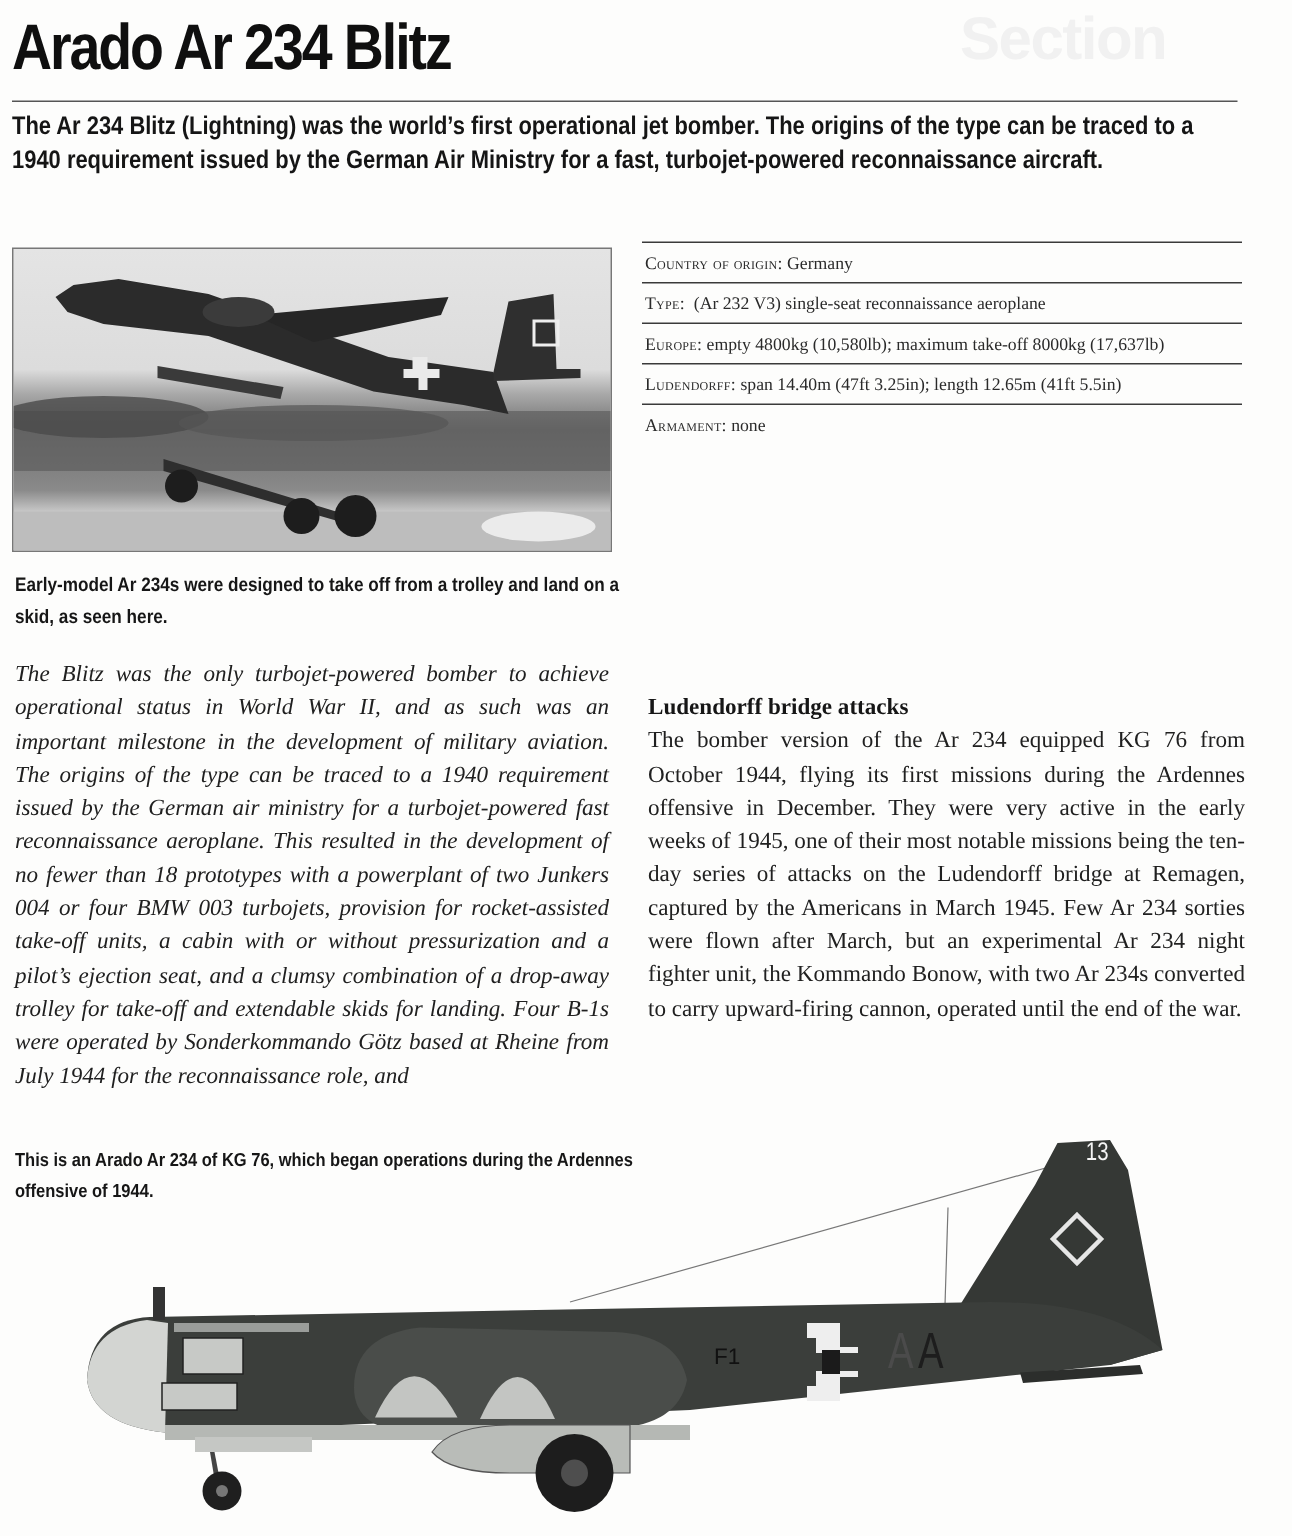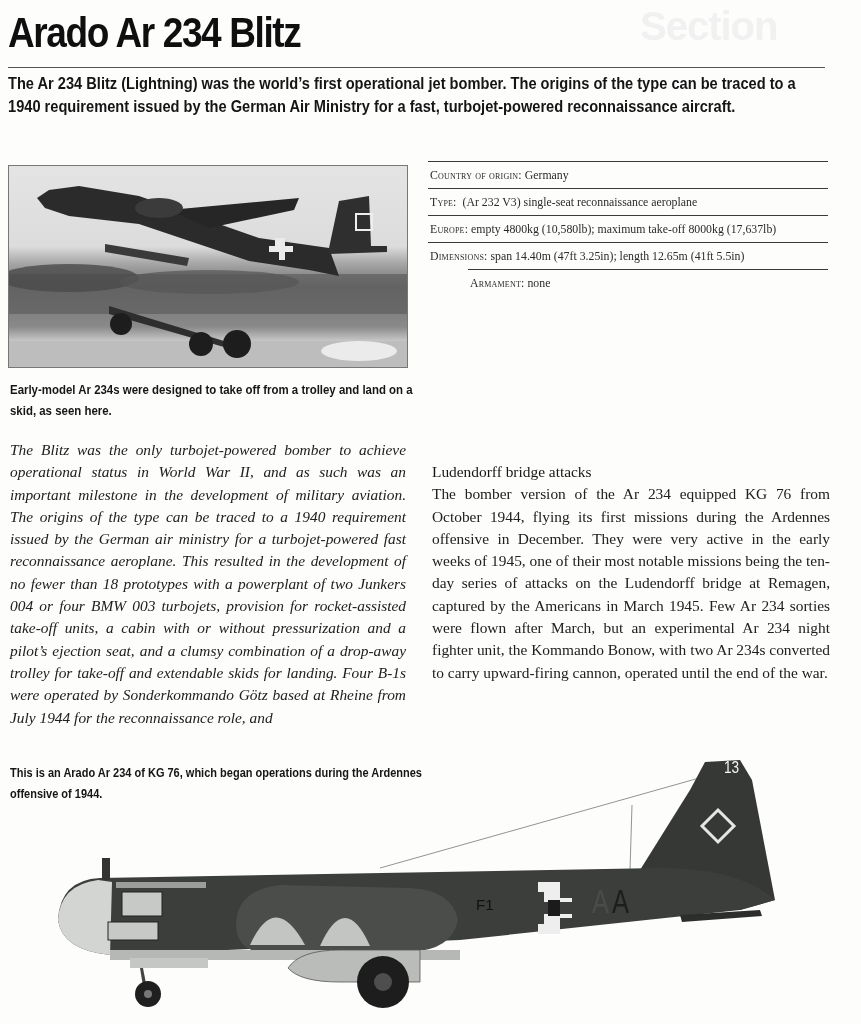--- a/index.html
+++ b/index.html
@@ -22,21 +22,21 @@
 
   
   .specs { position: absolute; left: 428px; top: 161px; width: 400px; }
   .spec-row { border-top: 1.5px solid #3a3a3a; padding: 5px 2px 5px 2px; font-size: 11.8px; line-height: 16px; color: #2a2a2a; }
   .spec-label { font-variant: small-caps; letter-spacing: 0.2px; text-align: right; }
 
   
   .col { position: absolute; font-size: 15.4px; line-height: 22.3px; color: #202020; text-align: justify; }
   .col-left { left: 10px; top: 439px; width: 396px; font-style: italic; }
   .col-right { left: 432px; top: 439px; width: 398px; }
-  .subhead { font-weight: normal; margin-top: 22px; font-size: 15.4px; color: #161616; }
+  .subhead { font-weight: bold; margin-top: 22px; font-size: 15.4px; color: #161616; }
 
   .profile-caption { position: absolute; left: 10px; top: 763px; width: 470px; font-family: "Liberation Sans", sans-serif; font-weight: bold; font-size: 12.5px; line-height: 21px; color: #161616; transform: scaleX(0.88); transform-origin: left top; }
 
   .profile { position: absolute; left: 40px; top: 750px; width: 780px; height: 274px; }
   .profile svg { position: absolute; left: 0; top: 0; }
   .tail-num { position: absolute; left: 682px; top: 8px; font-family: "Liberation Sans", sans-serif; font-size: 17px; color: #f4f4f4; transform: scaleX(0.8); }
   .code-f1 { position: absolute; left: 436px; top: 146px; font-family: "Liberation Sans", sans-serif; font-size: 15px; color: #111; }
   .code-aa { position: absolute; left: 552px; top: 132px; font-family: "Liberation Sans", sans-serif; font-size: 34px; letter-spacing: 4px; color: #1d1d1d; transform: scaleX(0.75); transform-origin: left top; }
   .code-aa .first { color: #4b4b4b; }
 </style>
@@ -78,22 +78,22 @@
 
     <ellipse cx="350" cy="185" rx="38" ry="10" fill="#f0f0f0" opacity="0.9"></ellipse>
   </svg>
 </div>
 <p class="photo-caption">Early-model Ar 234s were designed to take off from a trolley and land on a skid, as seen here.</p>
 
 <div class="specs">
   <div class="spec-row"><span class="spec-label">Country of origin:</span><span> Germany</span></div>
   <div class="spec-row"><span class="spec-label">Type:</span><span style="white-space:pre-wrap">  (Ar 232 V3) single-seat reconnaissance aeroplane</span></div>
   <div class="spec-row"><span class="spec-label">Europe:</span><span> empty 4800kg (10,580lb); maximum take-off 8000kg (17,637lb)</span></div>
-  <div class="spec-row"><span class="spec-label">Dimensions:</span><span> span 14.40m (47ft 3.25in); length 12.65m (41ft 5.5in)</span></div>
-  <div class="spec-row" style="border-top-width:1.5px; border-bottom:1.5px solid #3a3a3a; border-bottom-style:none;margin-left:40px;"><span class="spec-label">Armament:</span><span> none</span></div>
+  <div class="spec-row"><span class="spec-label">Ludendorff:</span><span> span 14.40m (47ft 3.25in); length 12.65m (41ft 5.5in)</span></div>
+  <div class="spec-row" style="border-top-width:1.5px; border-bottom:1.5px solid #3a3a3a; border-bottom-style:none;"><span class="spec-label">Armament:</span><span> none</span></div>
 </div>
 
 <div class="col col-left">
   <p>The Blitz was the only turbojet-powered bomber to achieve operational status in World War II, and as such was an important milestone in the development of military aviation. The origins of the type can be traced to a 1940 requirement issued by the German air ministry for a turbojet-powered fast reconnaissance aeroplane. This resulted in the development of no fewer than 18 prototypes with a powerplant of two Junkers 004 or four BMW 003 turbojets, provision for rocket-assisted take-off units, a cabin with or without pressurization and a pilot’s ejection seat, and a clumsy combination of a drop-away trolley for take-off and extendable skids for landing. Four B-1s were operated by Sonderkommando Götz based at Rheine from July 1944 for the reconnaissance role, and</p>
 </div>
 <div class="col col-right">
   <h3 class="subhead">Ludendorff bridge attacks</h3>
   <p>The bomber version of the Ar 234 equipped KG 76 from October 1944, flying its first missions during the Ardennes offensive in December. They were very active in the early weeks of 1945, one of their most notable missions being the ten-day series of attacks on the Ludendorff bridge at Remagen, captured by the Americans in March 1945. Few Ar 234 sorties were flown after March, but an experimental Ar 234 night fighter unit, the Kommando Bonow, with two Ar 234s converted to carry upward-firing cannon, operated until the end of the war.</p>
 </div>
 

